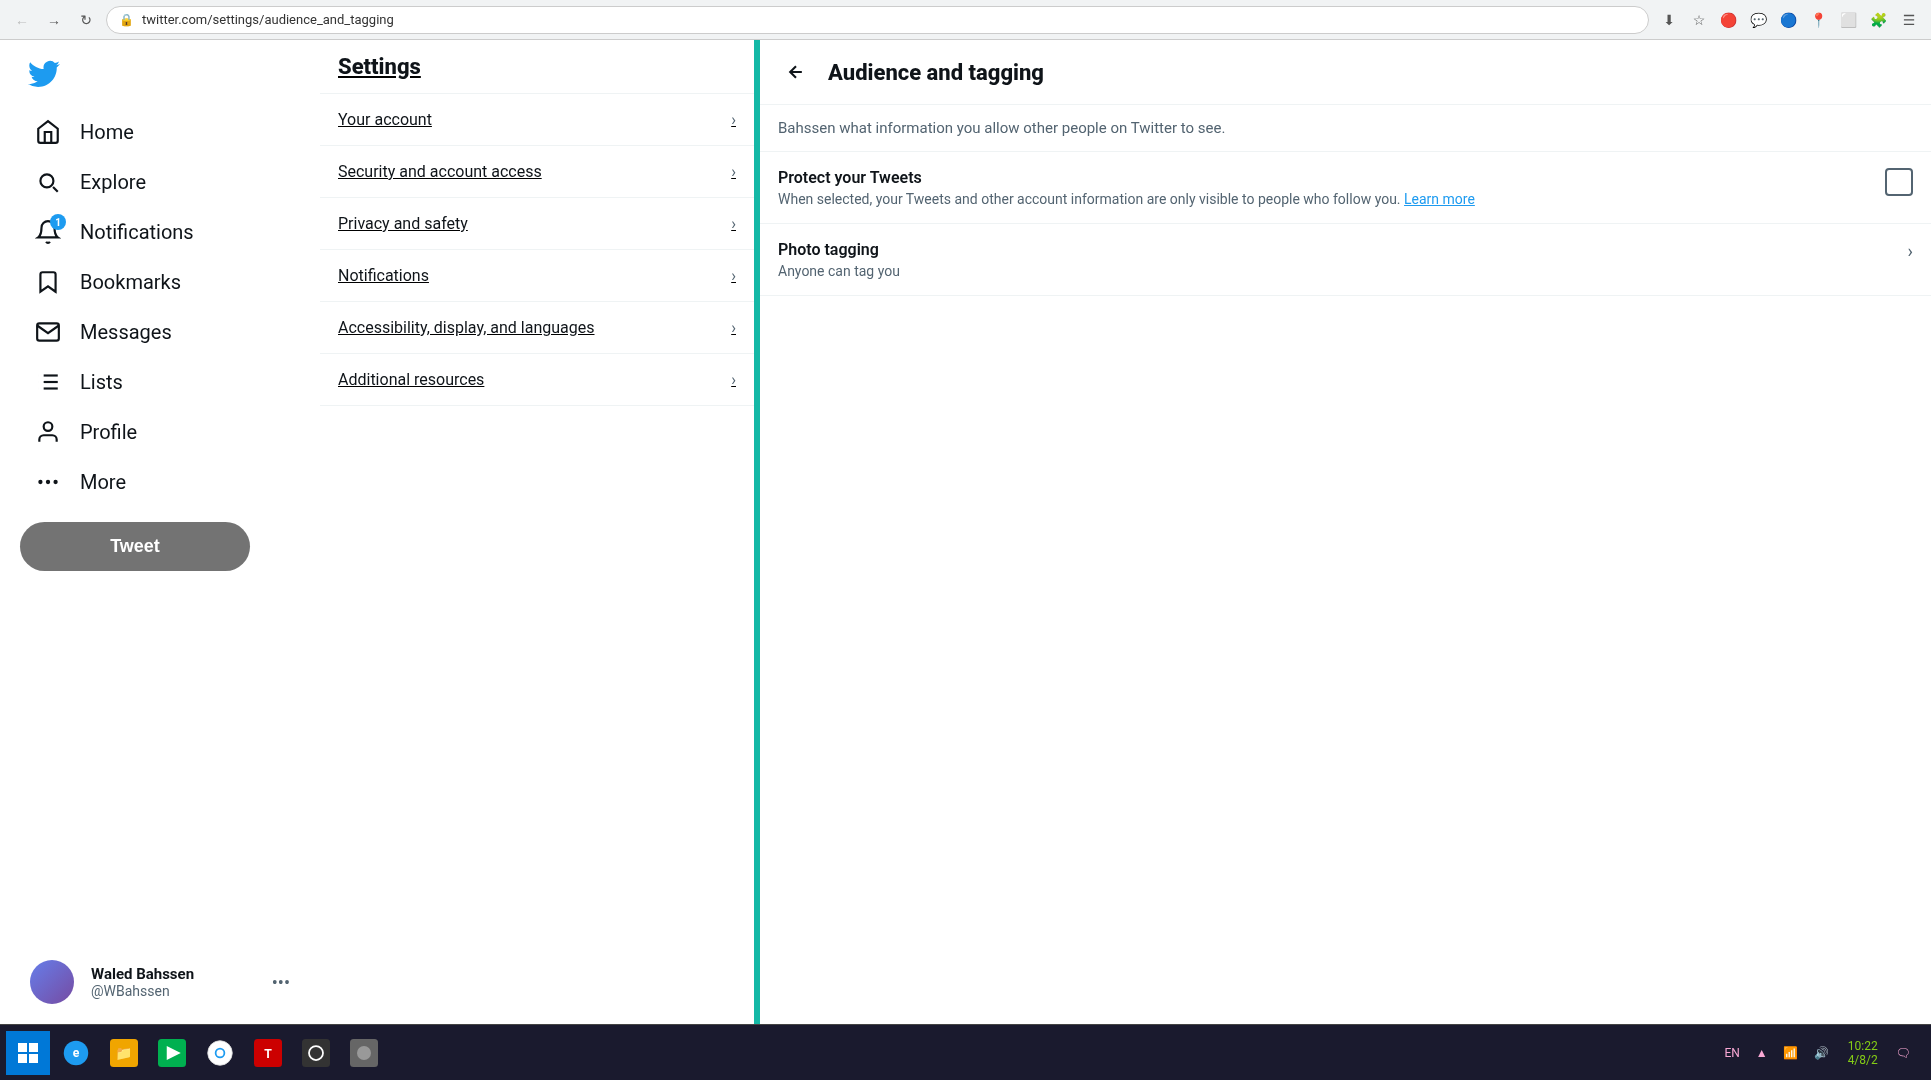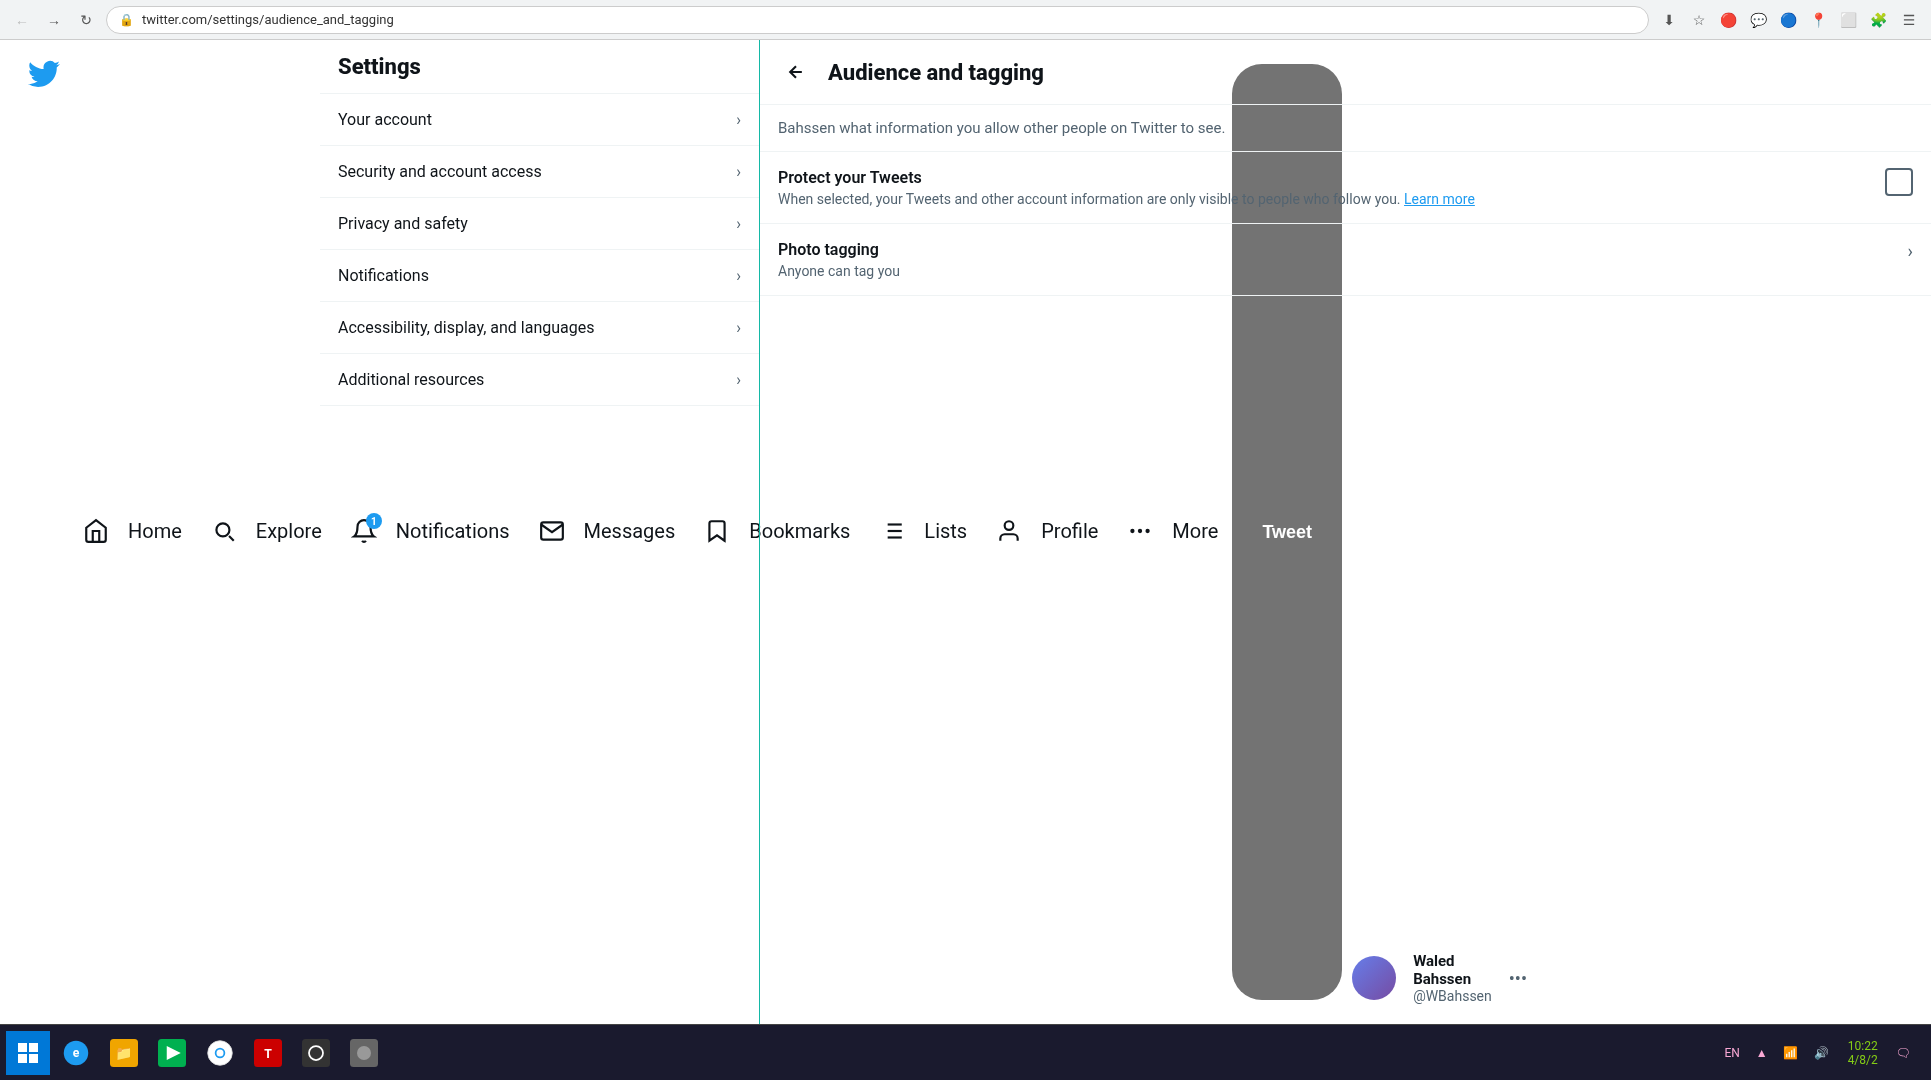--- a/index.html
+++ b/index.html
@@ -11,38 +11,38 @@
     .browser-nav-btn.disabled { color: #bbb; }
     .browser-address-bar { flex: 1; height: 28px; background: #fff; border: 1px solid #ccc; border-radius: 14px; display: flex; align-items: center; padding: 0 12px; font-size: 13px; color: #333; gap: 8px; }
     .browser-address-bar .lock-icon { color: #1a73e8; font-size: 12px; }
     .browser-toolbar-icons { display: flex; align-items: center; gap: 6px; }
     .browser-toolbar-icon { width: 24px; height: 24px; display: flex; align-items: center; justify-content: center; color: #555; font-size: 14px; cursor: pointer; }
 
     
     .main-content { display: flex; flex: 1; overflow: hidden; }
 
     
-    .twitter-sidebar { width: 320px; padding: 10px 20px; display: flex; flex-direction: row; border-right: none; flex-shrink: 0; }
+    .twitter-sidebar { width: 320px; padding: 10px 20px; display: flex; flex-direction: column; border-right: none; flex-shrink: 0; }
     .twitter-logo { margin-bottom: 10px; padding: 8px; width: 48px; height: 48px; display: flex; align-items: center; justify-content: center; }
     .twitter-logo svg { width: 36px; height: 36px; fill: #1d9bf0; }
     .nav-item { display: flex; align-items: center; gap: 18px; padding: 10px 14px; border-radius: 30px; cursor: pointer; margin-bottom: 2px; transition: background 0.1s; }
     .nav-icon { width: 28px; height: 28px; display: flex; align-items: center; justify-content: center; font-size: 22px; position: relative; flex-shrink: 0; }
     .nav-label { font-size: 20px; font-weight: 400; color: #0f1419; }
     .notification-badge { position: absolute; top: -4px; right: -4px; background: #1d9bf0; color: white; border-radius: 50%; width: 16px; height: 16px; font-size: 10px; display: flex; align-items: center; justify-content: center; font-weight: bold; }
     .tweet-btn { background: #737373; color: white; border: none; border-radius: 30px; padding: 14px 30px; font-size: 18px; font-weight: 700; cursor: pointer; margin: 14px 0; width: 230px; }
     .user-profile { display: flex; align-items: center; gap: 17px; padding: 10px; border-radius: 30px; cursor: pointer; margin-top: auto; }
     .user-avatar { width: 44px; height: 44px; border-radius: 50%; background: #888; overflow: hidden; flex-shrink: 0; }
     .user-avatar-img { width: 100%; height: 100%; background: linear-gradient(135deg, #667eea 0%, #764ba2 100%); }
     .user-info { flex: 1; }
     .user-name { font-weight: 700; font-size: 15px; color: #0f1419; }
     .user-handle { font-size: 14px; color: #536471; }
     .more-dots { font-size: 18px; color: #536471; }
 
     
-    .settings-panel { width: 440px; border-right: 1px solid #14b8a6; flex-shrink: 0; overflow-y: auto; }
+    .settings-panel { width: 440px; border-right: 6px solid #14b8a6; flex-shrink: 0; overflow-y: auto; text-decoration: underline; }
     .settings-header { padding: 14px 18px; font-size: 22px; font-weight: 800; color: #0f1419; border-bottom: 1px solid #eff3f4; }
     .settings-item { display: flex; align-items: center; padding: 16px 18px; cursor: pointer; border-bottom: 1px solid #eff3f4; transition: background 0.1s; }
     .settings-item-label { flex: 1; font-size: 16px; color: #0f1419; }
     .settings-chevron { color: #536471; font-size: 16px; }
 
     
     .detail-panel { flex: 1; overflow-y: auto; padding: 0; }
     .detail-header { display: flex; align-items: center; gap: 14px; padding: 14px 18px; border-bottom: 1px solid #eff3f4; }
     .back-btn { width: 36px; height: 36px; border-radius: 50%; display: flex; align-items: center; justify-content: center; cursor: pointer; font-size: 18px; color: #0f1419; }
     .detail-title { font-size: 22px; font-weight: 800; color: #0f1419; }
@@ -123,34 +123,34 @@
             <path d="M13.73 21a2 2 0 01-3.46 0"></path>
           </svg>
         <span class="notification-badge">1</span>
       </div>
       <span class="nav-label">Notifications</span>
     </div>
 
     <div class="nav-item">
       <div class="nav-icon">
         <svg width="26" height="26" viewBox="0 0 24 24" fill="none" stroke="#0f1419" stroke-width="2">
+            <path d="M19 21l-7-5-7 5V5a2 2 0 012-2h10a2 2 0 012 2z"></path>
+          </svg>
+      </div>
+      <span class="nav-label">Bookmarks</span>
+    </div>
+
+    <div class="nav-item">
+      <div class="nav-icon">
+        <svg width="26" height="26" viewBox="0 0 24 24" fill="none" stroke="#0f1419" stroke-width="2">
             <path d="M4 4h16c1.1 0 2 .9 2 2v12c0 1.1-.9 2-2 2H4c-1.1 0-2-.9-2-2V6c0-1.1.9-2 2-2z"></path>
             <polyline points="22,6 12,13 2,6"></polyline>
           </svg>
       </div>
       <span class="nav-label">Messages</span>
-    </div>
-
-    <div class="nav-item">
-      <div class="nav-icon">
-        <svg width="26" height="26" viewBox="0 0 24 24" fill="none" stroke="#0f1419" stroke-width="2">
-            <path d="M19 21l-7-5-7 5V5a2 2 0 012-2h10a2 2 0 012 2z"></path>
-          </svg>
-      </div>
-      <span class="nav-label">Bookmarks</span>
     </div>
 
     <div class="nav-item">
       <div class="nav-icon">
         <svg width="26" height="26" viewBox="0 0 24 24" fill="none" stroke="#0f1419" stroke-width="2">
             <line x1="8" y1="6" x2="21" y2="6"></line>
             <line x1="8" y1="12" x2="21" y2="12"></line>
             <line x1="8" y1="18" x2="21" y2="18"></line>
             <line x1="3" y1="6" x2="3.01" y2="6"></line>
             <line x1="3" y1="12" x2="3.01" y2="12"></line>

